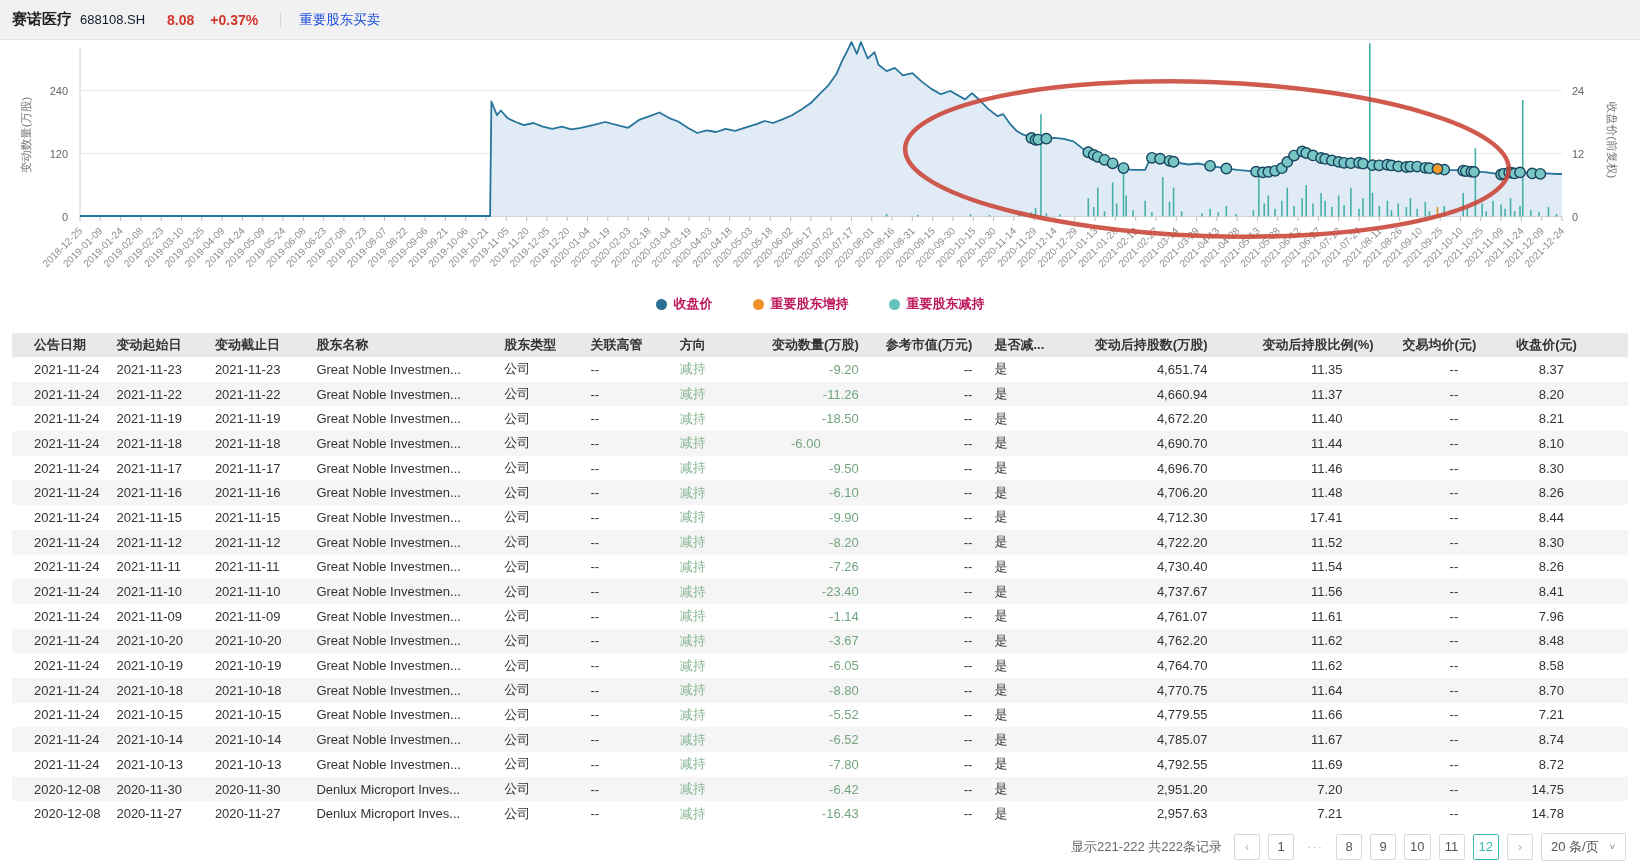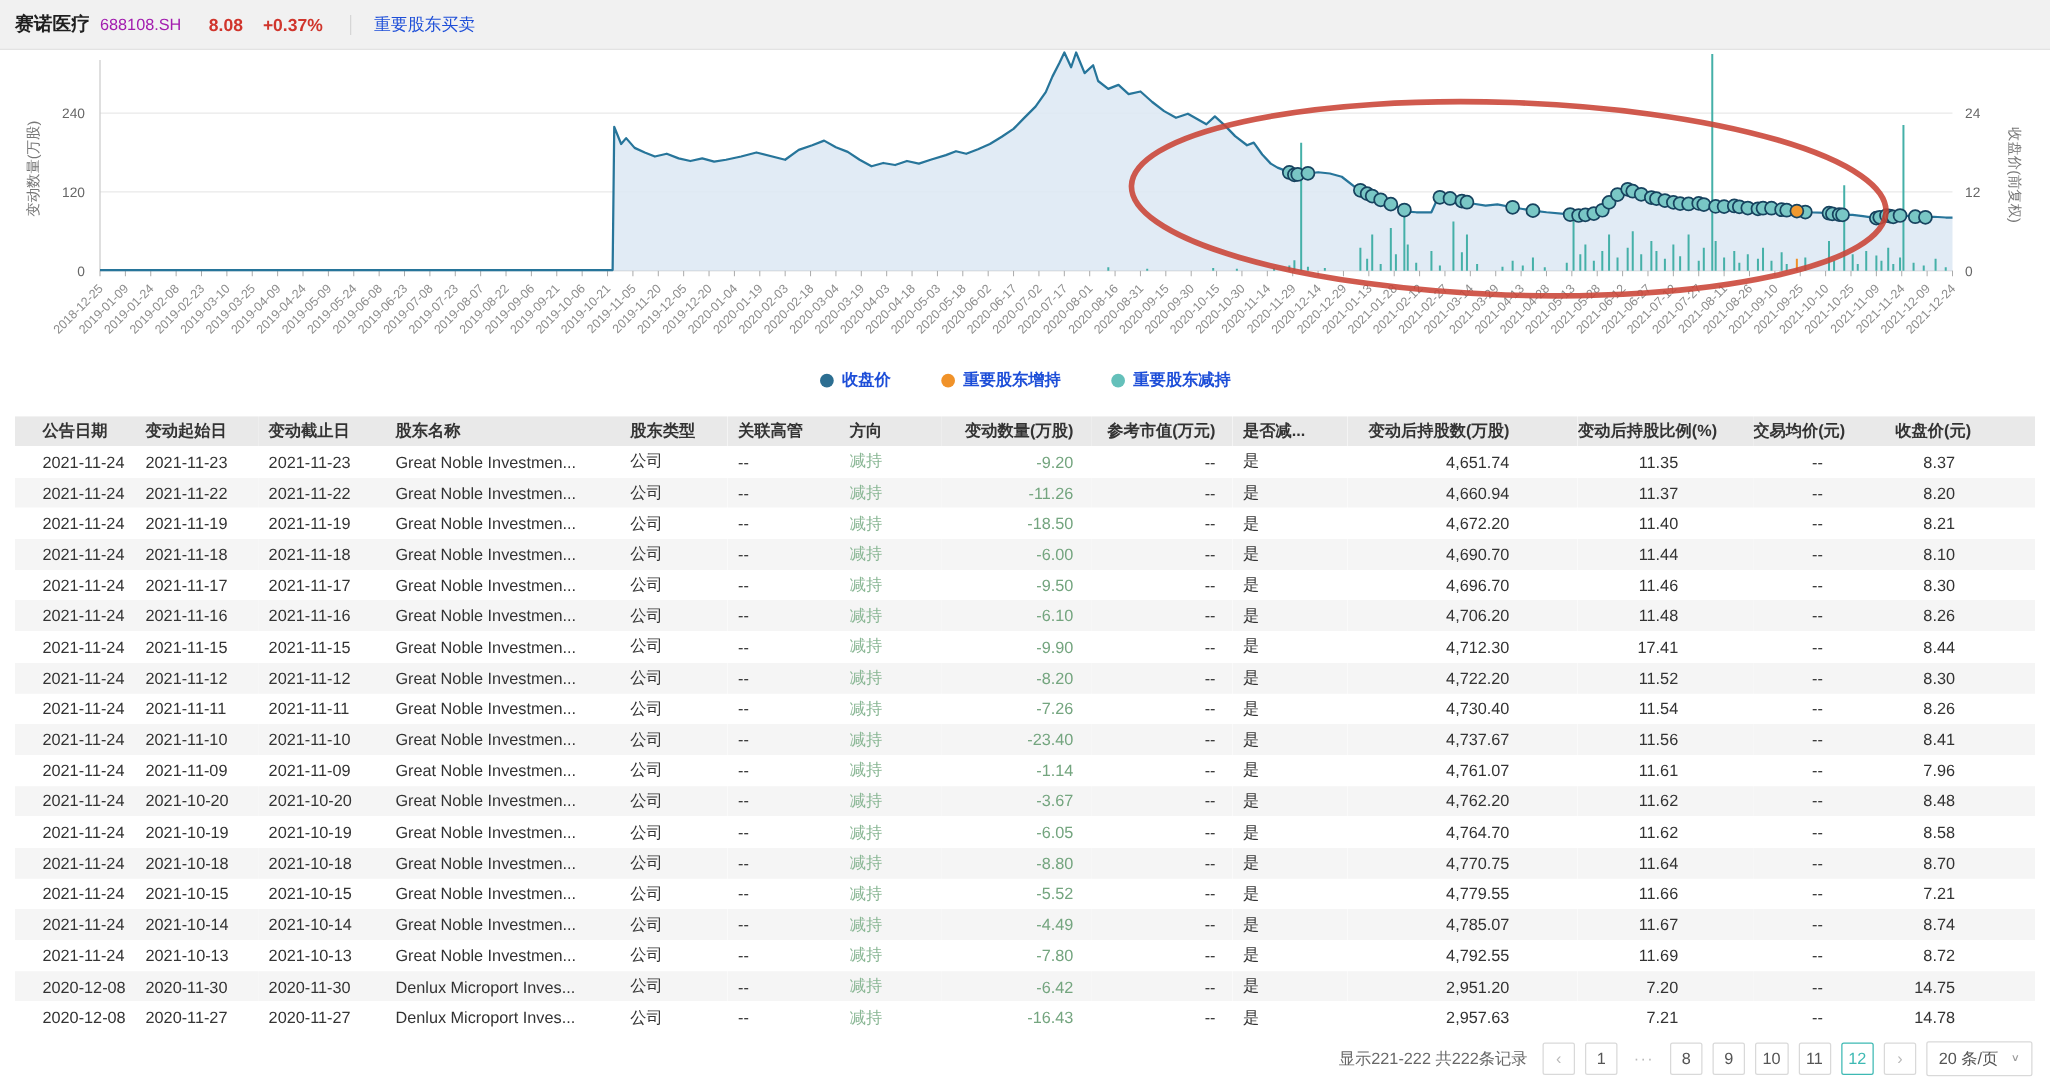--- a/index.html
+++ b/index.html
@@ -3,33 +3,33 @@
 <meta charset="utf-8">
 <style>
   * { margin:0; padding:0; box-sizing:border-box; }
   html,body { background:#fff; }
   body { font-family:"Liberation Sans","DejaVu Sans",sans-serif; width:1640px; height:867px; overflow:hidden; }
   .app { position:relative; width:1640px; height:867px; background:#fff; }
 
   
   .topbar { height:40px; background:#f1f1f1; border-bottom:1px solid #e3e3e3; display:flex; align-items:center; padding:0 12px; }
   .stock-title { font-size:15px; font-weight:bold; color:#1f1f1f; margin-right:8px; }
-  .stock-code { font-size:13px; color:#a21caf; margin-right:22px; }
+  .stock-code { font-size:13px; color:#0f172a; margin-right:22px; }
   .stock-price { font-size:14px; color:#d0352c; margin-right:16px; font-weight:600;}
   .stock-change { font-size:14px; color:#d0352c; margin-right:22px; font-weight:600;}
   .vdiv { width:1px; height:16px; background:#d6d6d6; margin-right:18px; }
   .tab { font-size:13.5px; color:#1d4ed8; cursor:pointer; }
 
   
   .chart-wrap { position:relative; width:1640px; height:293px; background:#fff; }
   .chart-wrap svg { position:absolute; left:0; top:0; }
   .legend { position:absolute; left:0; top:255px; width:100%; display:flex; justify-content:center; gap:40px; }
   .legend-item { display:flex; align-items:center; gap:7px; cursor:pointer; }
   .legend-dot { width:11px; height:11px; border-radius:50%; }
-  .legend-label { font-size:13px; font-weight:700; color:#1d4ed8; }
+  .legend-label { font-size:13px; font-weight:700; color:#be185d; }
 
   
   .table-area { margin:0 12px; }
   table { width:1616px; border-collapse:collapse; table-layout:fixed; }
   thead td { height:24px; background:#e9e9e9; font-size:13px; font-weight:700; color:#333; white-space:nowrap; overflow:hidden; }
   tbody td { height:24.7px; font-size:13px; color:#333; white-space:nowrap; overflow:hidden; }
   tbody tr:nth-child(even) { background:#f5f5f5; }
   td.al { text-align:left; padding-left:8px; }
   td.ar { text-align:right; }
   .grn { color:#74a57f; }
@@ -449,21 +449,21 @@
             <td class="ar" style="padding-right: 64px;">8.21</td>
           </tr>
           <tr>
             <td class="al" style="padding-left: 22px;">2021-11-24</td>
             <td class="al">2021-11-18</td>
             <td class="al">2021-11-18</td>
             <td class="al">Great Noble Investmen...</td>
             <td class="al">公司</td>
             <td class="al">--</td>
             <td class="al grn-l">减持</td>
-            <td class="ar grn" style="padding-right: 14px;">-6.00</td>
+            <td class="ar grn" style="padding-right: 14px; text-align: center;">-6.00</td>
             <td class="ar" style="padding-right: 14px;">--</td>
             <td class="al">是</td>
             <td class="ar" style="padding-right: 55px;">4,690.70</td>
             <td class="ar" style="padding-right: 60px;">11.44</td>
             <td class="ar" style="padding-right: 58px;">--</td>
             <td class="ar" style="padding-right: 64px;">8.10</td>
           </tr>
           <tr>
             <td class="al" style="padding-left: 22px;">2021-11-24</td>
             <td class="al">2021-11-17</td>
@@ -641,21 +641,21 @@
             <td class="ar" style="padding-right: 64px;">7.21</td>
           </tr>
           <tr>
             <td class="al" style="padding-left: 22px;">2021-11-24</td>
             <td class="al">2021-10-14</td>
             <td class="al">2021-10-14</td>
             <td class="al">Great Noble Investmen...</td>
             <td class="al">公司</td>
             <td class="al">--</td>
             <td class="al grn-l">减持</td>
-            <td class="ar grn" style="padding-right: 14px;">-4.49</td>
+            <td class="ar grn" style="padding-right: 14px;">-6.52</td>
             <td class="ar" style="padding-right: 14px;">--</td>
             <td class="al">是</td>
             <td class="ar" style="padding-right: 55px;">4,785.07</td>
             <td class="ar" style="padding-right: 60px;">11.67</td>
             <td class="ar" style="padding-right: 58px;">--</td>
             <td class="ar" style="padding-right: 64px;">8.74</td>
           </tr>
           <tr>
             <td class="al" style="padding-left: 22px;">2021-11-24</td>
             <td class="al">2021-10-13</td>

